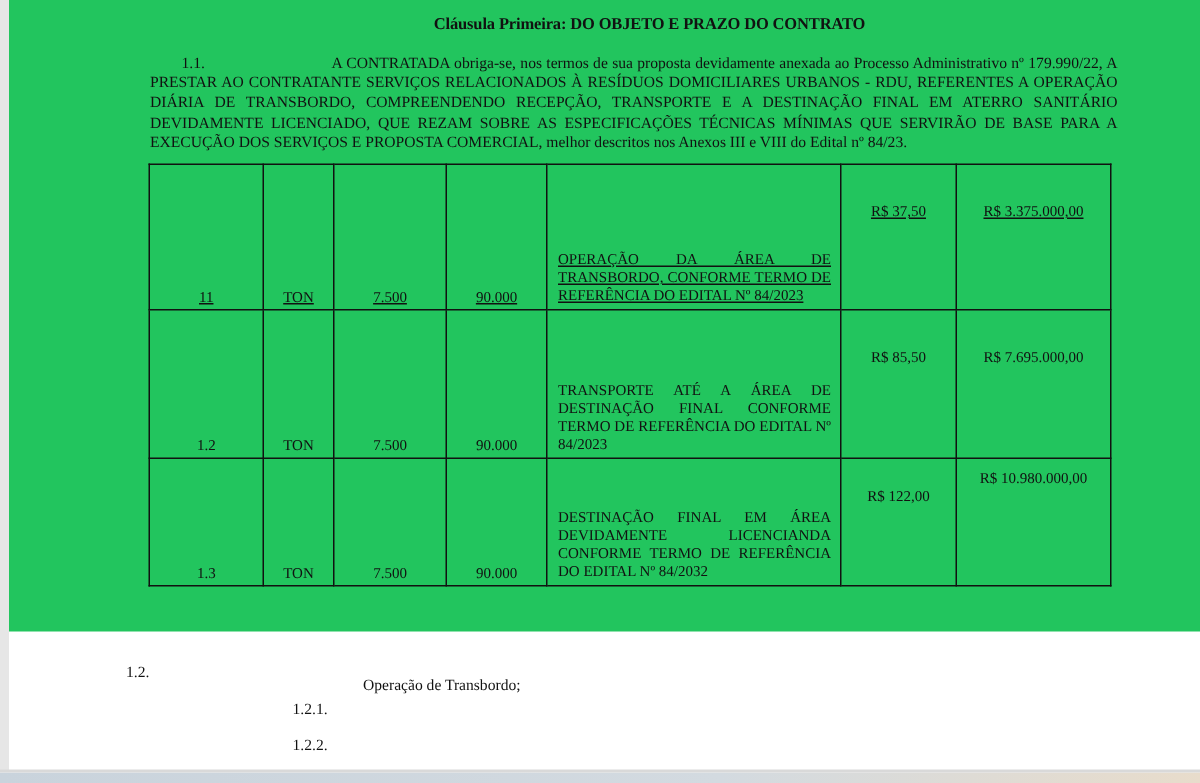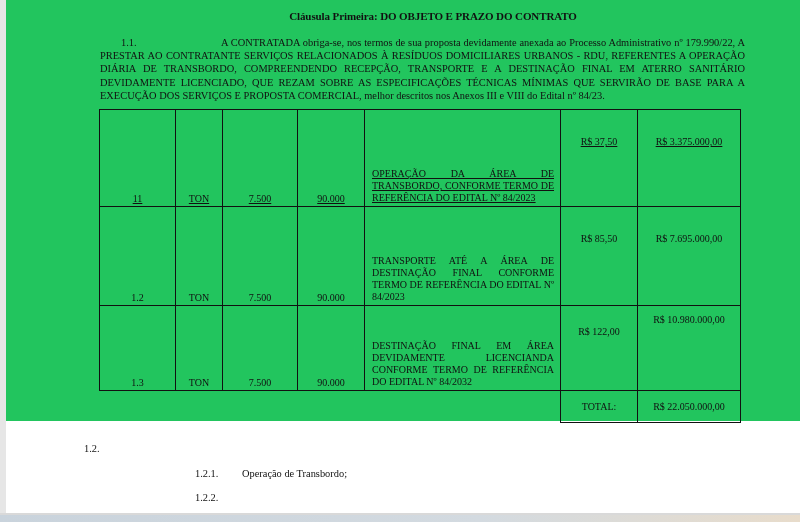--- a/index.html
+++ b/index.html
@@ -91,28 +91,23 @@
     </tr>
     <tr class="r3">
       <td>1.3</td>
       <td>TON</td>
       <td>7.500</td>
       <td>90.000</td>
       <td class="desc">DESTINAÇÃO FINAL EM ÁREA DEVIDAMENTE LICENCIANDA CONFORME TERMO DE REFERÊNCIA DO EDITAL Nº 84/2032</td>
       <td class="top" style="padding-top:20px">R$ 122,00</td>
       <td class="top" style="padding-top:8px">R$ 10.980.000,00</td>
     </tr>
-    <tr class="total">
-      <td class="blank" colspan="5"></td>
-      <td class="cell">TOTAL:</td>
-      <td class="cell">R$ 22.050.000,00</td>
-    </tr>
   </tbody>
     </table>
 
   <div class="sec12" style="left:78px">1.2.</div>
 
   <div class="sub" style="left:189px; top:468px">1.2.1.</div>
-  <div class="sub" style="left:236px; top:468px">Operação de Transbordo;</div>
+  <div class="sub" style="left:236px; top:452px">Operação de Transbordo;</div>
   <div class="sub" style="left:189px; top:492px">1.2.2.</div>
 </div>
 
 <div class="bottom-bar"></div>
 
 </body></html>

